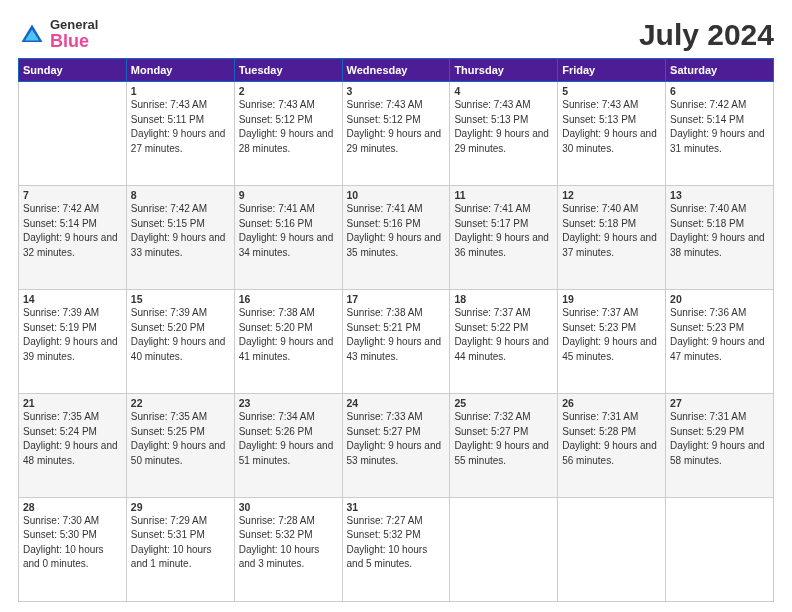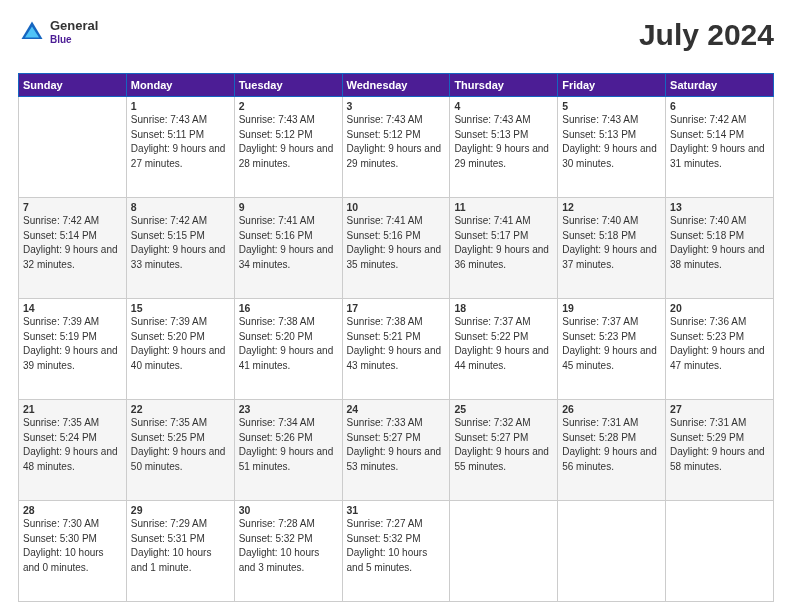--- a/index.html
+++ b/index.html
@@ -14,41 +14,41 @@
       width: 792px;
       height: 612px;
       padding: 18px 18px 10px 18px;
       display: flex;
       flex-direction: column;
     }
     .header {
       display: flex;
       justify-content: space-between;
       align-items: flex-start;
-      margin-bottom: 22px;
+      margin-bottom: 6px;
     }
     .logo {
       display: flex;
       align-items: center;
       gap: 4px;
     }
     .logo-text {
       display: flex;
       flex-direction: column;
       line-height: 1.1;
     }
     .logo-general {
       font-size: 13px;
       font-weight: bold;
       color: #333;
     }
     .logo-blue {
-      font-size: 10px;
+      font-size: 18px;
       font-weight: bold;
-      color: #4c1d95;
+      color: #ec4899;
     }
     .logo-icon {
       width: 28px;
       height: 28px;
     }
     .title-section {
       text-align: right;
     }
     .month-title {
       font-size: 30px;

